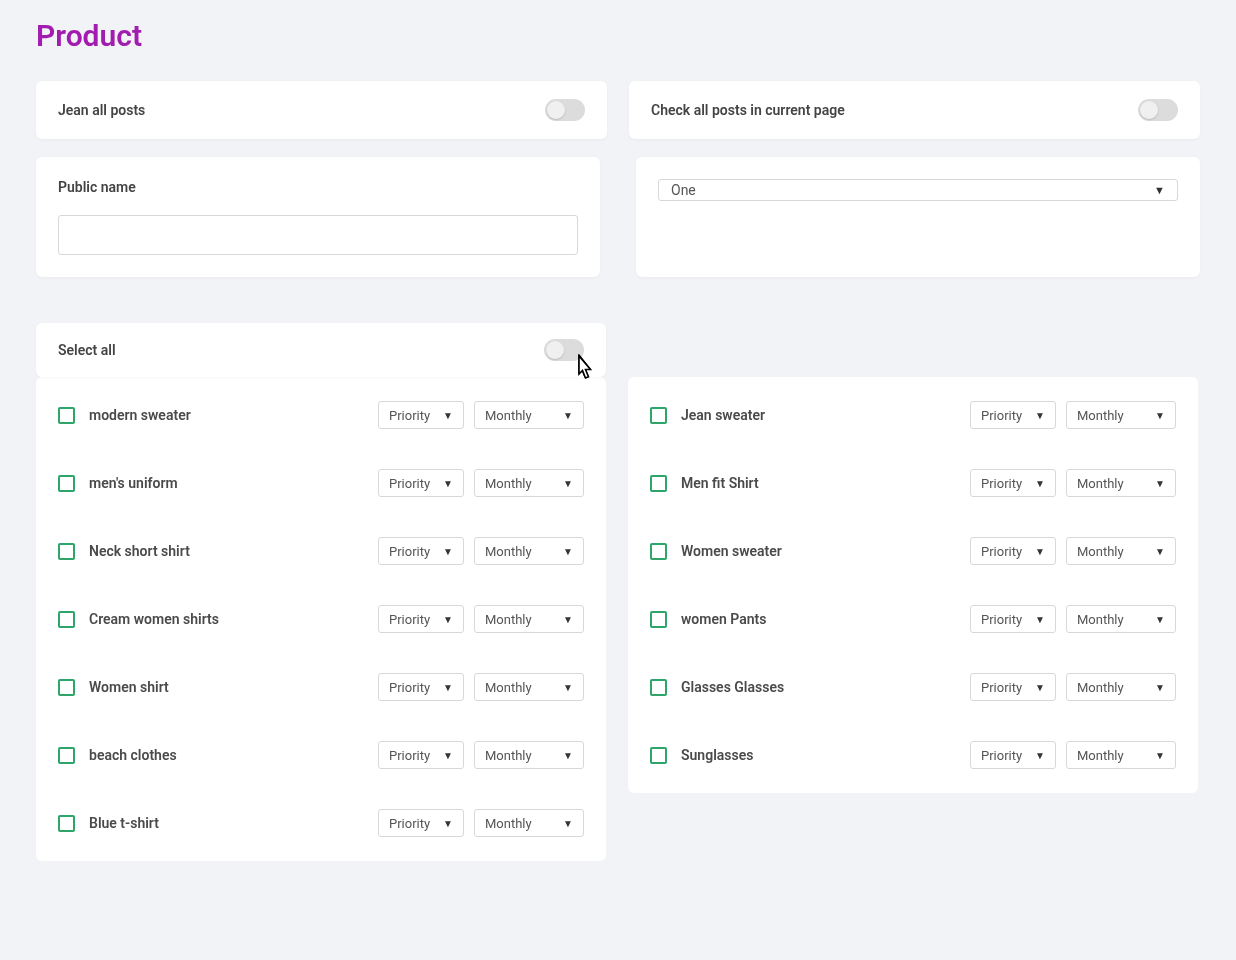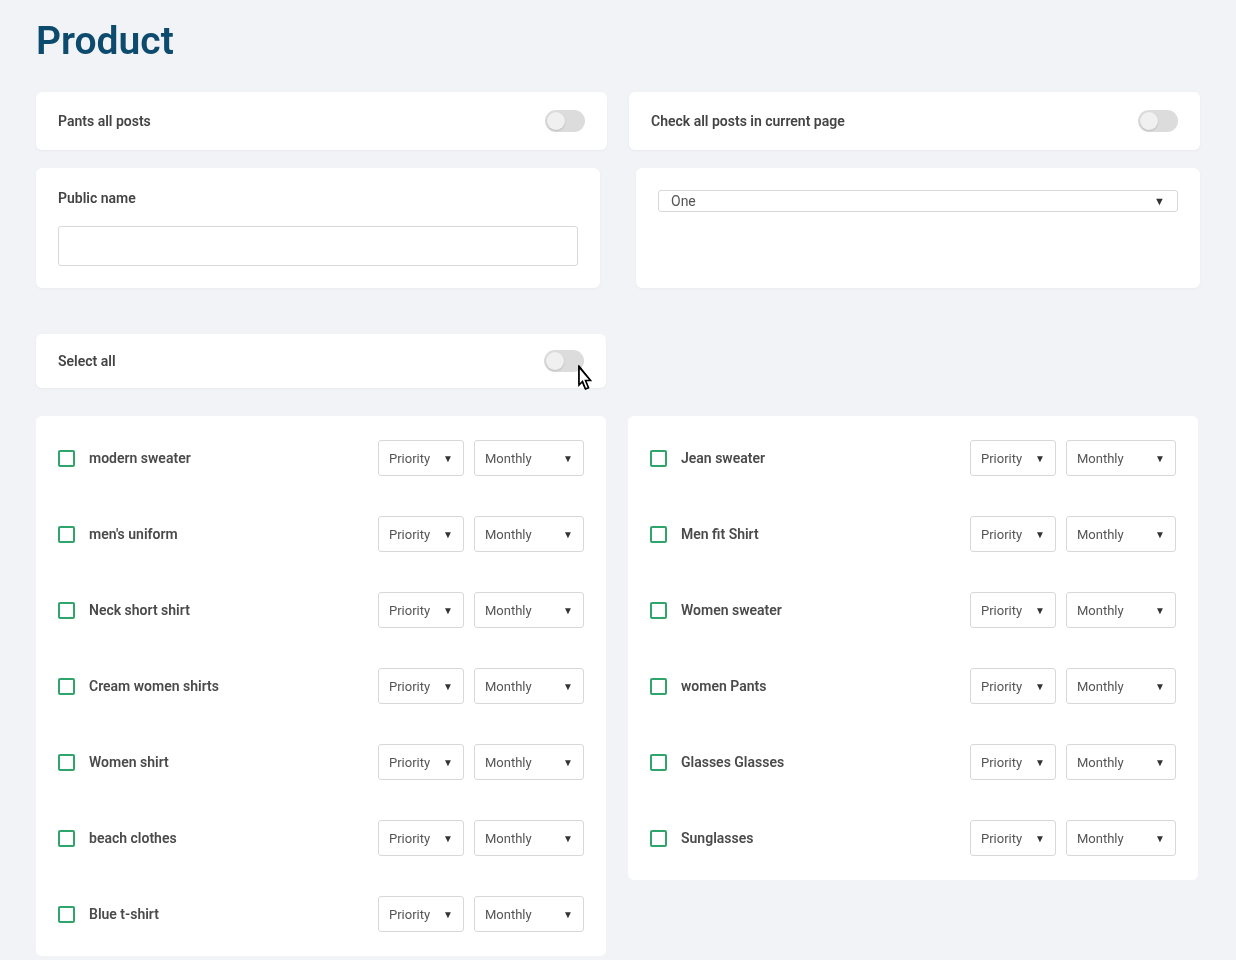--- a/index.html
+++ b/index.html
@@ -8,23 +8,23 @@
       padding: 0;
     }
     body {
       font-family: -apple-system, BlinkMacSystemFont, "Segoe UI", Roboto, Arial, sans-serif;
       background: #f2f3f6;
       padding: 18px 36px;
       width: 1236px;
       color: #4a4a4a;
     }
     .page-title {
-      font-size: 39px;
+      font-size: 30px;
       font-weight: 600;
-      color: #0c4a6e;
+      color: #a21caf;
       margin-bottom: 28px;
     }
     .top-row {
       display: flex;
       gap: 22px;
       margin-bottom: 18px;
     }
     .card {
       background: #ffffff;
       border-radius: 6px;
@@ -103,21 +103,21 @@
     .select-input .caret {
       font-size: 11px;
       color: #333;
     }
     .select-all-card {
       width: 570px;
       padding: 16px 22px;
       display: flex;
       align-items: center;
       justify-content: space-between;
-      margin-bottom: 28px;
+      margin-bottom: 0;
     }
     .select-all-card .label {
       font-size: 14px;
       font-weight: 600;
       color: #444;
     }
     .products-row {
       display: flex;
       gap: 22px;
       align-items: flex-start;
@@ -155,21 +155,21 @@
       font-weight: 600;
       color: #4a4a4a;
     }
     .controls {
       display: flex;
       gap: 10px;
     }
     .small-select {
       border: 1px solid #d8d8d8;
       border-radius: 3px;
-      height: 36px;
+      height: 28px;
       padding: 0 10px;
       font-size: 13px;
       color: #555;
       background: #fff;
       display: flex;
       align-items: center;
       gap: 8px;
       cursor: pointer;
     }
     .small-select.priority { width: 86px; justify-content: space-between;}
@@ -185,21 +185,21 @@
     .cursor-overlay svg { display: block;}
     .select-all-wrapper { position: relative; width: 570px; }
   </style>
 </head>
 <body>
 
 <h1 class="page-title">Product</h1>
 
 <div class="top-row">
   <div class="card toggle-card">
-    <span class="label">Pants all posts</span>
+    <span class="label">Jean all posts</span>
     <div class="toggle">
       <div class="knob"></div>
     </div>
   </div>
   <div class="card toggle-card">
     <span class="label">Check all posts in current page</span>
     <div class="toggle">
       <div class="knob"></div>
     </div>
   </div>

